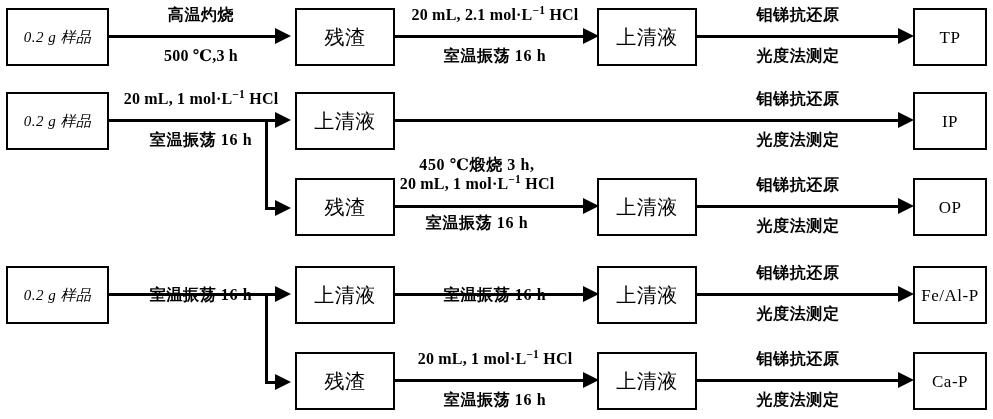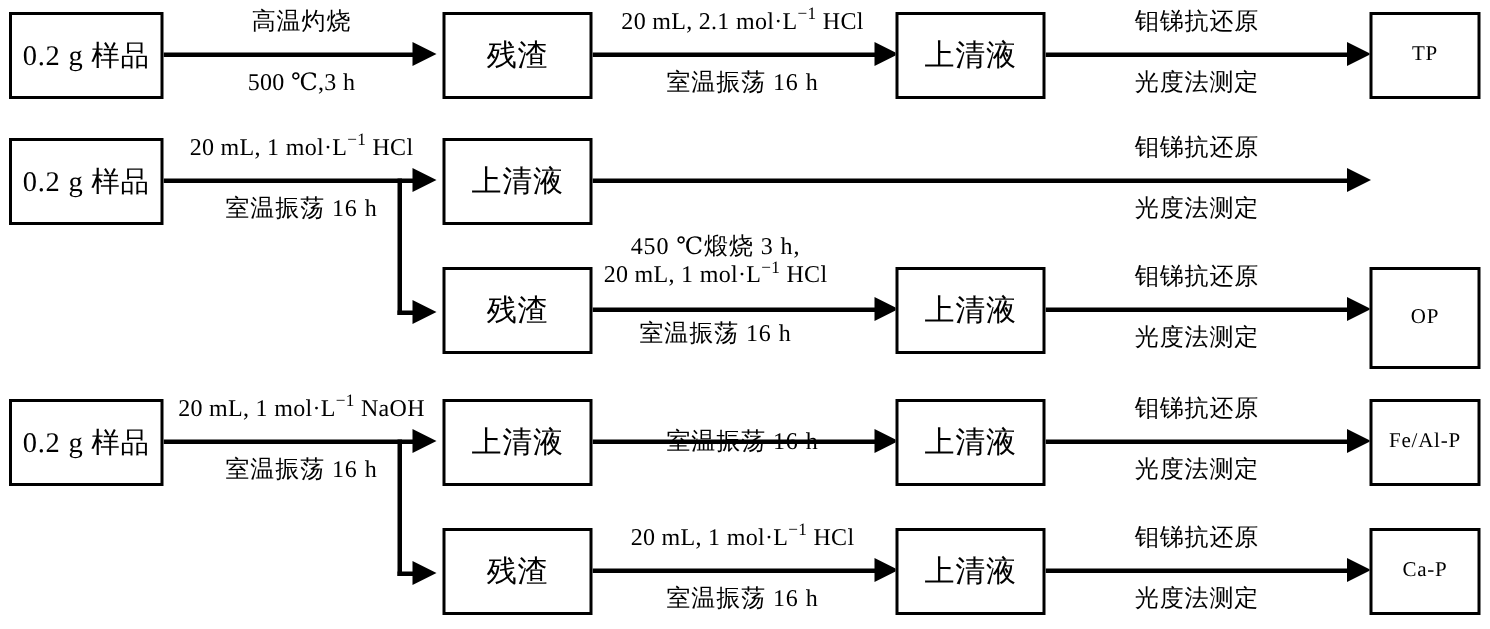--- a/index.html
+++ b/index.html
@@ -28,22 +28,22 @@
     justify-content: center;
     text-align: center;
     line-height: 1;
     z-index: 3;
   }
   .box-label {
     display: block;
     white-space: nowrap;
   }
   .box.cjk .box-label { font-size: 20px; letter-spacing: 0.5px; }
-  .box.sample .box-label { font-size: 19px; letter-spacing: 0.5px; }
-  .box.latin .box-label { font-size: 14px; letter-spacing: 0.5px; }
+  .box.sample .box-label { font-size: 15px; letter-spacing: 0.5px; font-style: italic; }
+  .box.latin .box-label { font-size: 17px; letter-spacing: 0.5px; }
 
   .hline {
     position: absolute;
     background: #000000;
     height: 3px;
     z-index: 1;
   }
   .vline {
     position: absolute;
     background: #000000;
@@ -61,21 +61,21 @@
   }
   .edge-label {
     position: absolute;
     text-align: center;
     line-height: 1.18;
     white-space: nowrap;
     z-index: 4;
     font-size: 16px;
     letter-spacing: 0.2px;
   }
-  .edge-label .ln { display: block; }
+  .edge-label .ln { display: block; font-weight: bold; }
   .edge-label .cn { letter-spacing: 0.6px; }
   sup { font-size: 0.72em; vertical-align: super; line-height: 0; }
 </style>
 </head>
 <body>
 
 <div id="canvas">
 
   <div class="box sample" style="left:6px; top:8px; width:103px; height:58px;">
     <span class="box-label">0.2 g 样品</span>
@@ -134,20 +134,23 @@
     <span class="box-label">上清液</span>
   </div>
 
   <div class="hline" style="left:395px; top:119px; width:505px;"></div>
   <div class="arrowhead" style="left:898px; top:112px;"></div>
   <div class="edge-label" style="left:708px; top:90px; width:180px;">
     <span class="ln cn">钼锑抗还原</span>
     <span class="ln cn" style="margin-top:22px;">光度法测定</span>
   </div>
 
+  <div class="box latin" style="left:913px; top:92px; width:74px; height:58px;">
+    <span class="box-label">IP</span>
+  </div>
 
   <div class="box cjk" style="left:295px; top:178px; width:100px; height:58px;">
     <span class="box-label">残渣</span>
   </div>
 
   <div class="hline" style="left:395px; top:205px; width:190px;"></div>
   <div class="arrowhead" style="left:583px; top:198px;"></div>
   <div class="edge-label" style="left:380px; top:156px; width:194px;">
     <span class="ln cn">450 ℃煅烧 3 h,</span>
     <span class="ln"><span>20 mL, 1 mol·L</span><sup>−1</sup><span> HCl</span></span>
@@ -158,36 +161,35 @@
     <span class="box-label">上清液</span>
   </div>
 
   <div class="hline" style="left:697px; top:205px; width:203px;"></div>
   <div class="arrowhead" style="left:898px; top:198px;"></div>
   <div class="edge-label" style="left:708px; top:176px; width:180px;">
     <span class="ln cn">钼锑抗还原</span>
     <span class="ln cn" style="margin-top:22px;">光度法测定</span>
   </div>
 
-  <div class="box latin" style="left:913px; top:178px; width:74px; height:68px;">
+  <div class="box latin" style="left:913px; top:178px; width:74px; height:58px;">
     <span class="box-label">OP</span>
   </div>
 
   <div class="box sample" style="left:6px; top:266px; width:103px; height:58px;">
     <span class="box-label">0.2 g 样品</span>
   </div>
 
   <div class="hline" style="left:109px; top:293px; width:168px;"></div>
   <div class="arrowhead" style="left:275px; top:286px;"></div>
   <div class="vline" style="left:265px; top:293px; height:91px;"></div>
   <div class="hline" style="left:265px; top:381px; width:14px;"></div>
   <div class="arrowhead" style="left:275px; top:374px;"></div>
 
   <div class="edge-label" style="left:113px; top:264px; width:176px;">
-    <span class="ln"><span>20 mL, 1 mol·L</span><sup>−1</sup><span> NaOH</span></span>
     <span class="ln cn" style="margin-top:22px;">室温振荡 16 h</span>
   </div>
 
   <div class="box cjk" style="left:295px; top:266px; width:100px; height:58px;">
     <span class="box-label">上清液</span>
   </div>
 
   <div class="hline" style="left:395px; top:293px; width:190px;"></div>
   <div class="arrowhead" style="left:583px; top:286px;"></div>
   <div class="edge-label" style="left:404px; top:264px; width:182px;">

